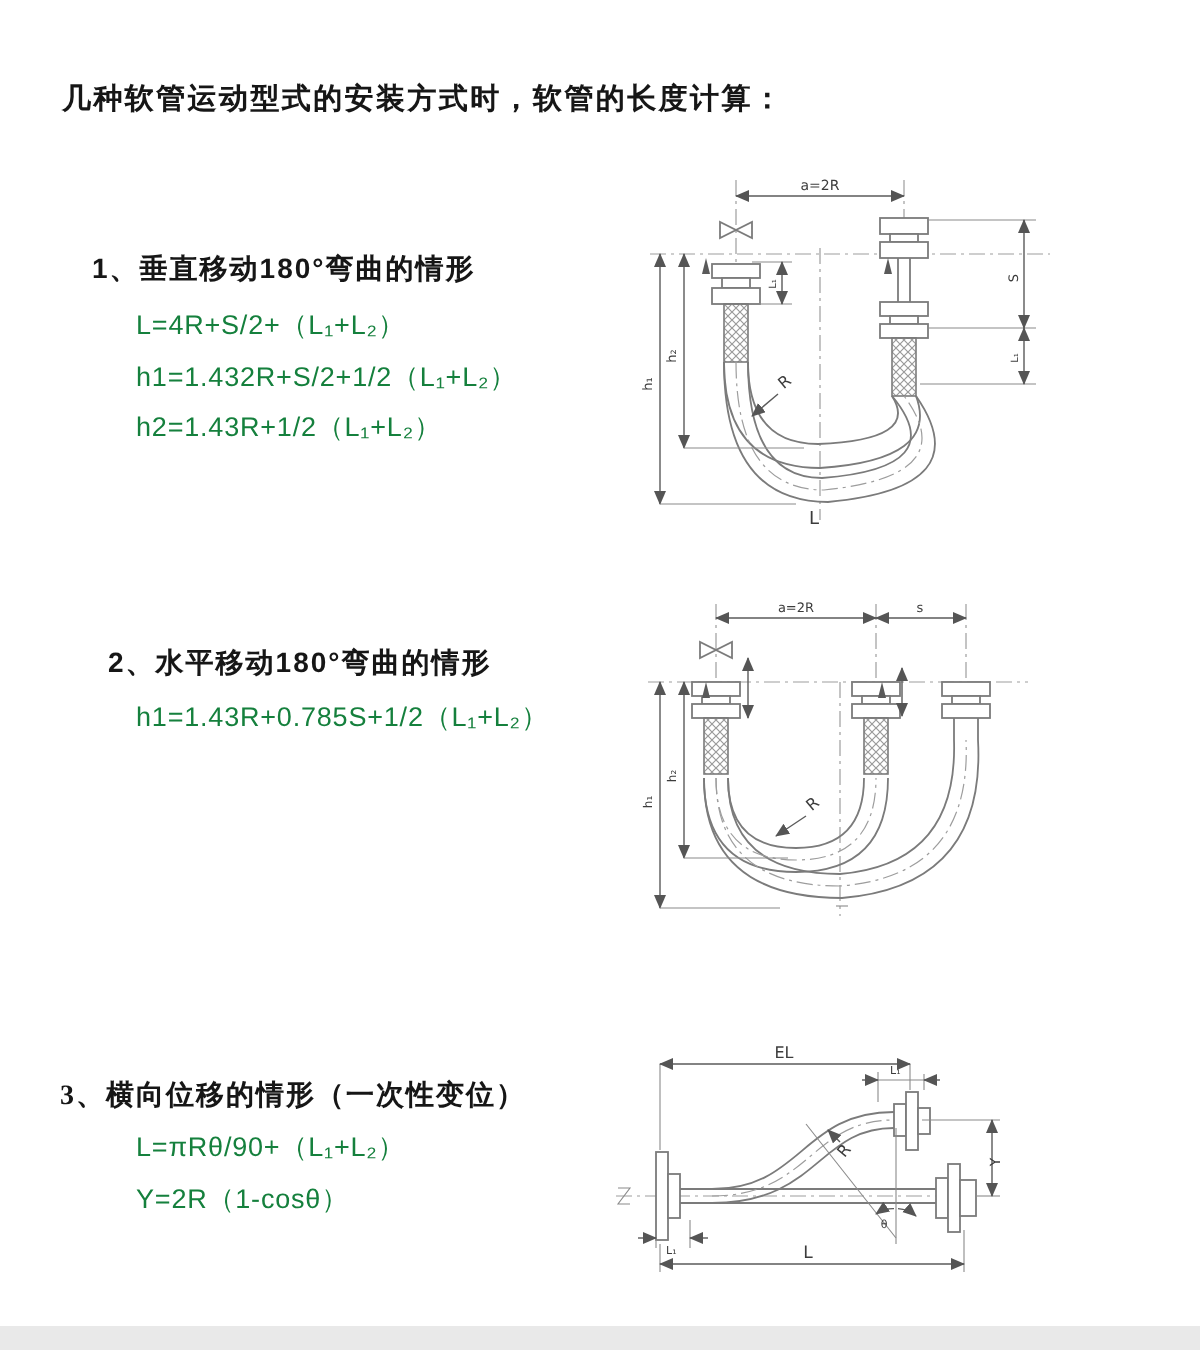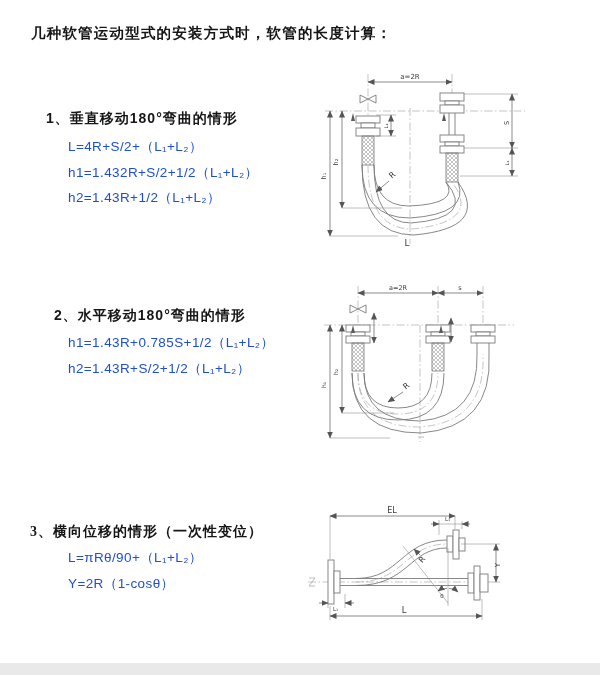--- a/index.html
+++ b/index.html
@@ -1,24 +1,24 @@
 <!DOCTYPE html>
 <html><head>
 <meta charset="utf-8">
 <style>
   html,body{margin:0;padding:0;}
   body{
     width:600px;height:675px;position:relative;background:#ffffff;
     font-family:"Liberation Sans","DejaVu Sans",sans-serif;color:#161616;
     overflow:hidden;
   }
-  .abs{position:absolute;}
+  .abs{position:absolute;margin-top:16px;}
   .title{font-size:14.5px;font-weight:600;letter-spacing:1.2px;white-space:nowrap;}
   .heading{font-size:14px;font-weight:600;letter-spacing:1px;white-space:nowrap;}
-  .formulas .formula{font-size:13.5px;line-height:25.5px;letter-spacing:.4px;color:#1d4ed8;white-space:nowrap;}
+  .formulas .formula{font-size:13.5px;line-height:25.5px;letter-spacing:.4px;color:#15803d;white-space:nowrap;}
   .bottom-strip{position:absolute;left:0;bottom:0;width:600px;height:12px;background:#e9e9e9;}
   svg{overflow:visible;display:block;}
   .geo{fill:none;stroke:#7b7b7b;stroke-width:.9;}
   rect.geo{fill:#ffffff;}
   .braid{fill:url(#braid);stroke:#7b7b7b;stroke-width:.8;}
   .cl{fill:none;stroke:#9d9d9d;stroke-width:.6;stroke-dasharray:8 2.5 1.5 2.5;}
   .dim{fill:none;stroke:#5a5a5a;stroke-width:.7;}
   .ext{fill:none;stroke:#8a8a8a;stroke-width:.55;}
   .lead{fill:none;stroke:#5a5a5a;stroke-width:.7;}
   text{fill:#3c3c3c;font-family:"DejaVu Sans","Liberation Sans",sans-serif;}
@@ -43,21 +43,20 @@
 <div class="abs heading" style="left:46px;top:110px;text-align:right;">1、垂直移动180°弯曲的情形</div>
 <div class="abs formulas" style="left:68px;top:134px;">
   <div class="formula">L=4R+S/2+（L₁+L₂）</div>
   <div class="formula">h1=1.432R+S/2+1/2（L₁+L₂）</div>
   <div class="formula">h2=1.43R+1/2（L₁+L₂）</div>
 </div>
 
 <div class="abs heading" style="left:54px;top:307px;">2、水平移动180°弯曲的情形</div>
 <div class="abs formulas" style="left:68px;top:330px;">
   <div class="formula">h1=1.43R+0.785S+1/2（L₁+L₂）</div>
-  <div class="formula">h2=1.43R+S/2+1/2（L₁+L₂）</div>
 </div>
 
 <div class="abs heading" style="left:30px;top:523px;font-family:Liberation Serif, serif;">3、横向位移的情形（一次性变位）</div>
 <div class="abs formulas" style="left:68px;top:545px;">
   <div class="formula">L=πRθ/90+（L₁+L₂）</div>
   <div class="formula">Y=2R（1-cosθ）</div>
 </div>
 
 <div class="abs" style="left:310px;top:68px;width:285px;height:185px;">
 <svg viewBox="0 0 285 185" width="285" height="185">

